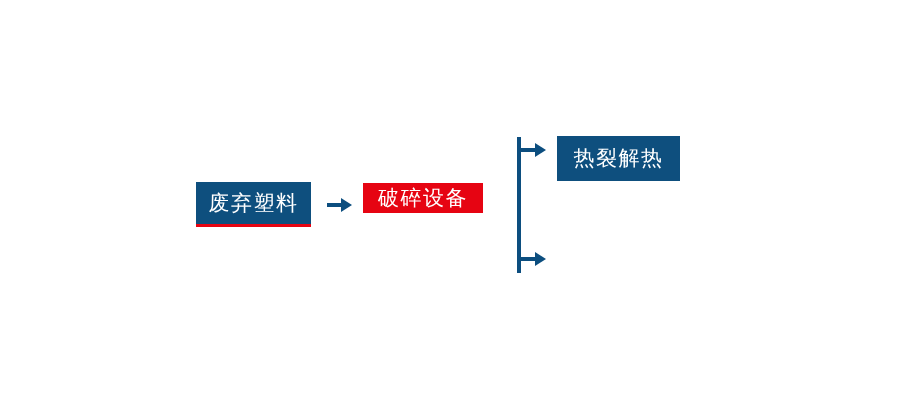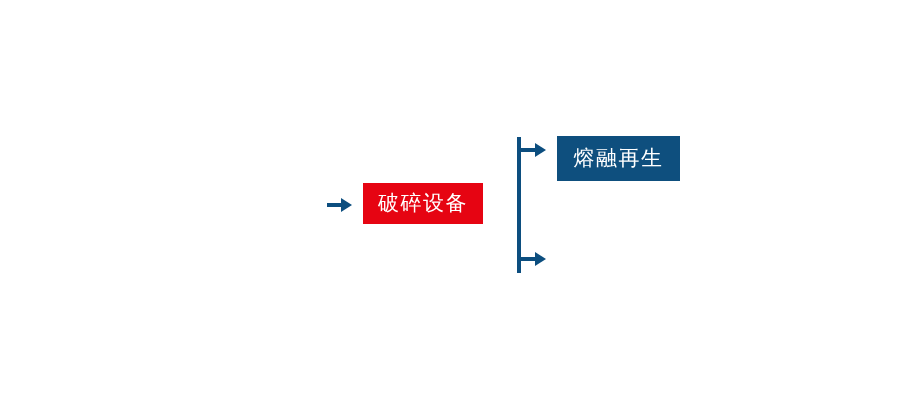--- a/index.html
+++ b/index.html
@@ -34,21 +34,21 @@
       font-weight: 300;
       letter-spacing: 1.5px;
       line-height: 1;
       white-space: nowrap;
     }
     .node-waste {
       left: 196px; top: 182px; width: 115px; height: 45px;
       border-bottom: 3px solid transparent; 
     }
     .node-crush {
-      left: 363px; top: 183px; width: 120px; height: 41px;
+      left: 363px; top: 183px; width: 120px; height: 30px;
     }
     .node-melt {
       left: 557px; top: 136px; width: 123px; height: 45px;
     }
     .node-pyro {
       left: 557px; top: 233px; width: 123px; height: 45px;
     }
   </style>
 </head>
 <body>
@@ -68,23 +68,26 @@
       <path d="M519,150 L536,150" stroke-width="4" fill="none" stroke="#0c4e7f"></path>
       <polygon points="535,143 546,150 535,157" fill="#0c4e7f"></polygon>
     </g>
 
     <g>
       <path d="M519,259 L536,259" stroke-width="4" fill="none" stroke="#0c4e7f"></path>
       <polygon points="535,252 546,259 535,266" fill="#0c4e7f"></polygon>
     </g>
   </svg>
 
+  <div class="node node-waste" style="background: rgb(14, 79, 126); border-bottom-color: rgb(230, 4, 18); color: rgb(255, 255, 255);">
+    <span>废弃塑料</span>
+  </div>
 
   <div class="node node-crush" style="background: rgb(230, 4, 18); color: rgb(255, 255, 255);">
     <span>破碎设备</span>
   </div>
 
   <div class="node node-melt" style="background: rgb(14, 79, 126); color: rgb(255, 255, 255);">
-    <span>熔融再生</span>
+    <span>热裂解热</span>
   </div>
 
 
 </div>
 
 </body></html>

